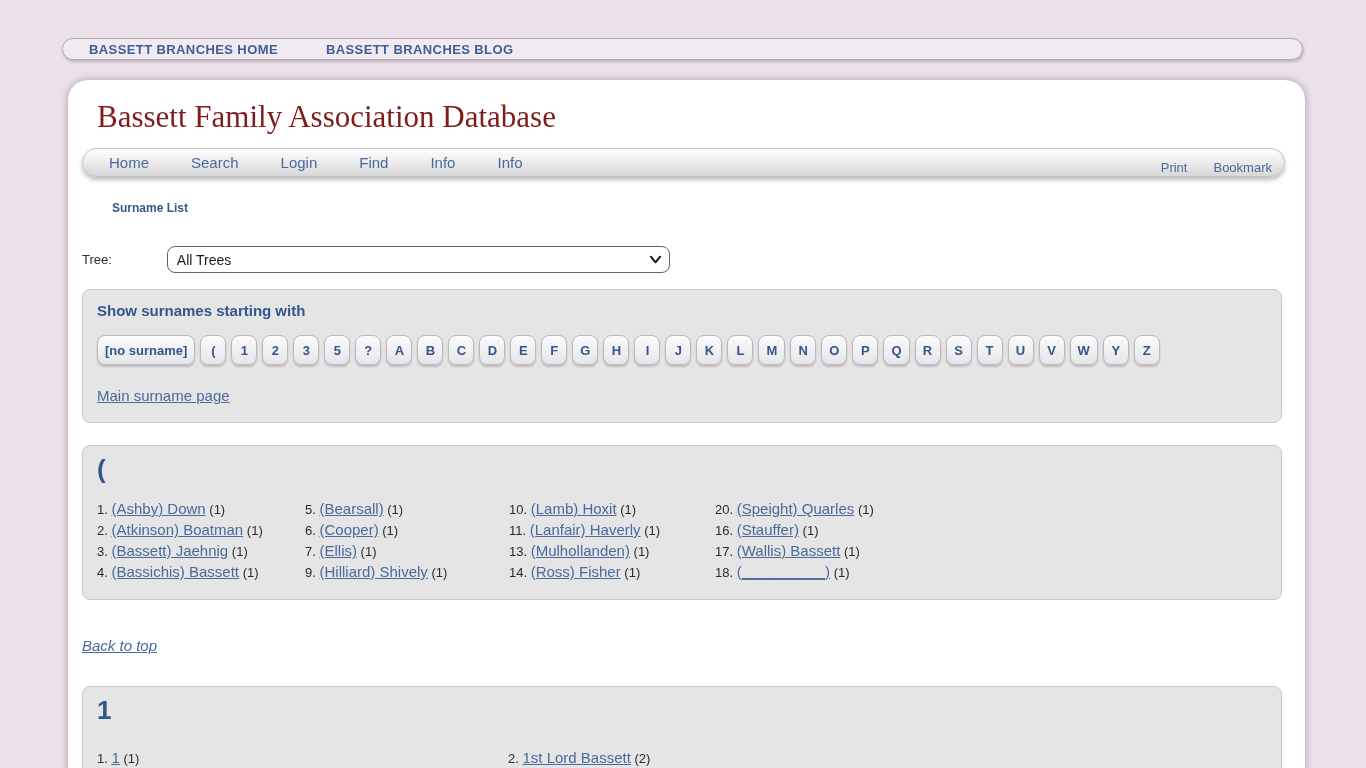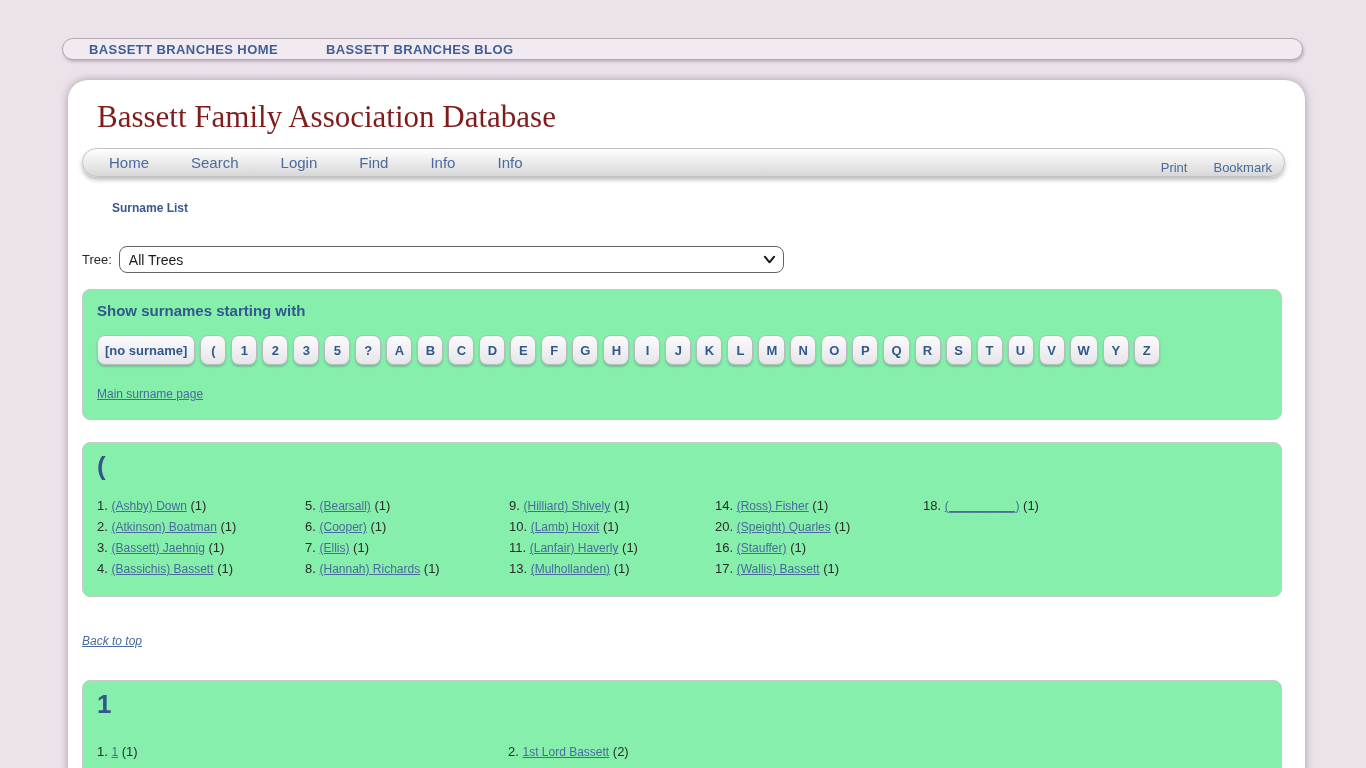--- a/index.html
+++ b/index.html
@@ -58,43 +58,43 @@
     color:#4a6a9d; font-size:15px; text-decoration:none;
   }
   .nav-right .nav-link { font-size:13px; }
 
   .page-title {
     color:#38598c; font-size:12px; font-weight:bold;
     margin:24px 0 0 44px;
   }
 
   
-  .tree-row { display:flex; align-items:center; margin:31px 0 0 14px; }
+  .tree-row { display:flex; align-items:center; margin:31px 0 0 14px;gap:48px; }
   .tree-label { font-size:13px; color:#2b2b2b; }
   .select-wrap {
-    position:relative; margin-left:7px; width:665px; height:27px;
+    position:relative; margin-left:7px; width:503px; height:27px;
   }
   .select-wrap select {
     appearance:none; -webkit-appearance:none;
     width:100%; height:100%;
     border:1px solid #636363; border-radius:8px;
     background:#ffffff;
     font-family:"Liberation Sans", sans-serif;
     font-size:14px; color:#1a1a1a;
     padding:0 26px 0 9px;
   }
   .select-chevron {
     position:absolute; right:8px; top:7px; pointer-events:none;
     width:13px; height:13px;
   }
 
   
   .box {
     margin:16px 14px 0 14px; width:1200px;
-    background:#86efac;
+    background:#e5e5e5;
     border:1px solid #c9c9cc;
     border-radius:8px;
     padding:12px 14px 17px 14px;
   }
   .box-heading {
     color:#33568c; font-size:15px; font-weight:bold;
   }
   .letters-row { display:flex; gap:5px; margin-top:16px; }
   .letter-btn {
     min-width:26px; height:30px;
@@ -114,21 +114,21 @@
   .section-heading {
     color:#33568c; font-size:26px; font-weight:bold; line-height:30px;
   }
   .section-grid {
     display:grid; grid-auto-flow:column;
     margin-top:14px; font-size:13px; line-height:21px;
   }
   .section-grid.cols-5 { grid-template-columns:208px 204px 206px 208px auto; }
   .section-grid.cols-2 { grid-template-columns:411px auto; }
   .item-num, .item-count { color:#2b2b2b; }
-  .link { color:#4a6a9d; text-decoration:underline; font-size:12px; }
+  .link { color:#4a6a9d; text-decoration:underline; font-size:15px; }
 
   .back-to-top { display:inline-block; margin:37px 0 0 14px;font-style:italic; }
 
   .bottom-box { margin-top:31px; min-height:130px; }
   .bottom-box .section-grid { margin-top:22px; }
 </style>
 </head>
 <body>
 
 <div class="topbar">
@@ -209,21 +209,20 @@
   <div class="box section-box">
     <div class="section-heading">(</div>
     <div class="section-grid cols-5" style="grid-template-rows: repeat(4, 21px);">
         <span><span class="item-num">1.</span> <a class="link">(Ashby) Down</a> <span class="item-count">(1)</span></span>
         <span><span class="item-num">2.</span> <a class="link">(Atkinson) Boatman</a> <span class="item-count">(1)</span></span>
         <span><span class="item-num">3.</span> <a class="link">(Bassett) Jaehnig</a> <span class="item-count">(1)</span></span>
         <span><span class="item-num">4.</span> <a class="link">(Bassichis) Bassett</a> <span class="item-count">(1)</span></span>
         <span><span class="item-num">5.</span> <a class="link">(Bearsall)</a> <span class="item-count">(1)</span></span>
         <span><span class="item-num">6.</span> <a class="link">(Cooper)</a> <span class="item-count">(1)</span></span>
         <span><span class="item-num">7.</span> <a class="link">(Ellis)</a> <span class="item-count">(1)</span></span>
-        <span><span class="item-num">8.</span> <a class="link">(Hannah) Richards</a> <span class="item-count">(1)</span></span>
         <span><span class="item-num">9.</span> <a class="link">(Hilliard) Shively</a> <span class="item-count">(1)</span></span>
         <span><span class="item-num">10.</span> <a class="link">(Lamb) Hoxit</a> <span class="item-count">(1)</span></span>
         <span><span class="item-num">11.</span> <a class="link">(Lanfair) Haverly</a> <span class="item-count">(1)</span></span>
         <span><span class="item-num">13.</span> <a class="link">(Mulhollanden)</a> <span class="item-count">(1)</span></span>
         <span><span class="item-num">14.</span> <a class="link">(Ross) Fisher</a> <span class="item-count">(1)</span></span>
         <span><span class="item-num">20.</span> <a class="link">(Speight) Quarles</a> <span class="item-count">(1)</span></span>
         <span><span class="item-num">16.</span> <a class="link">(Stauffer)</a> <span class="item-count">(1)</span></span>
         <span><span class="item-num">17.</span> <a class="link">(Wallis) Bassett</a> <span class="item-count">(1)</span></span>
         <span><span class="item-num">18.</span> <a class="link">(__________)</a> <span class="item-count">(1)</span></span>
       </div>

